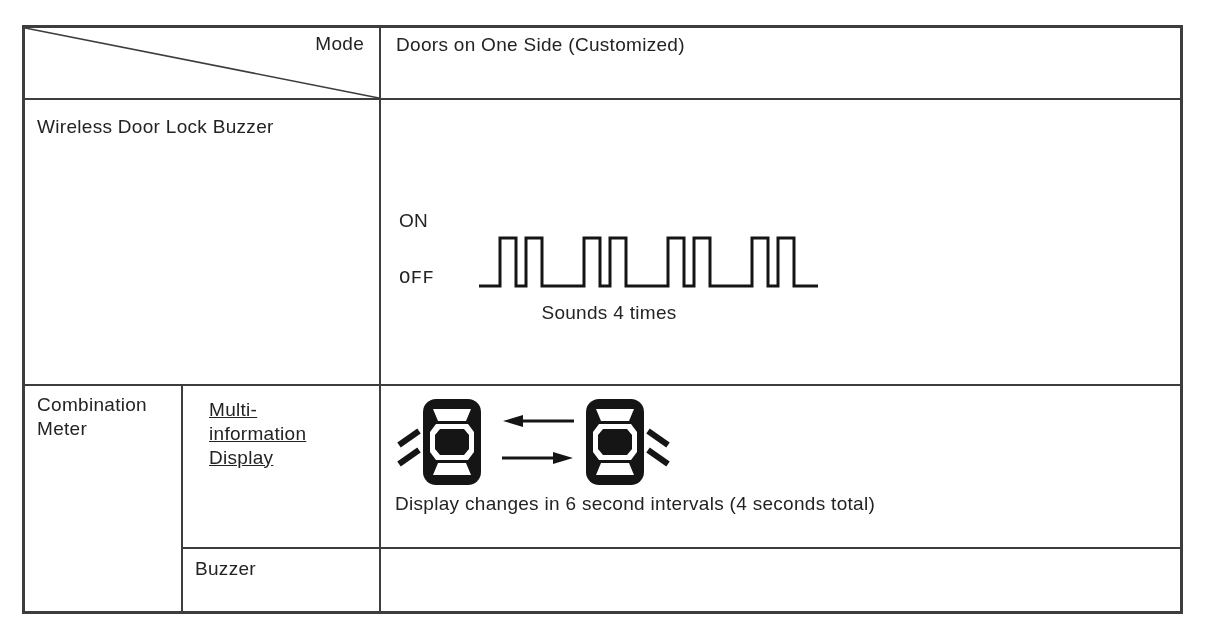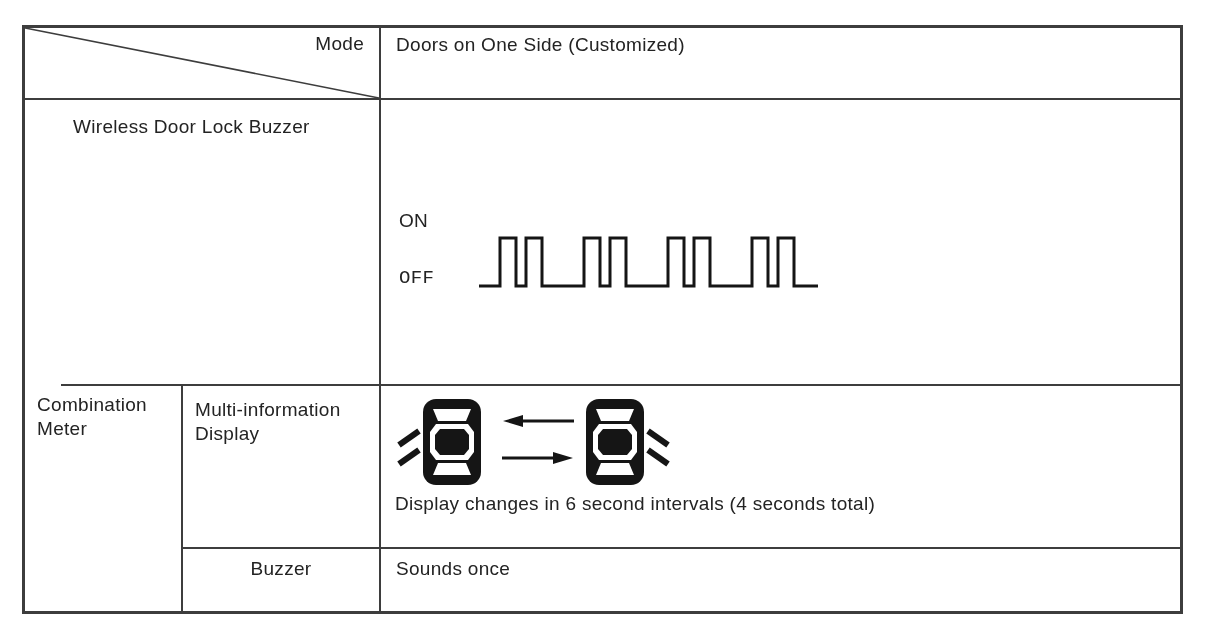--- a/index.html
+++ b/index.html
@@ -15,26 +15,26 @@
     grid-template-columns:158px 198px 1fr;
     grid-template-rows:72px 286px 163px 1fr;
     background:#ffffff;
   }
   .cell { position:relative; box-sizing:border-box; border-right:2px solid #3d3d3d; border-bottom:2px solid #3d3d3d; }
   .no-r { border-right:none; }
   .no-b { border-bottom:none; }
 
   .cell-corner   { grid-column:1 / 3; grid-row:1; }
   .cell-headval  { grid-column:3;     grid-row:1; padding:6px 15px; }
-  .cell-wdlb     { grid-column:1 / 3; grid-row:2; padding:16px 12px;margin-left:36px; }
+  .cell-wdlb     { grid-column:1 / 3; grid-row:2; padding:16px 12px; }
   .cell-wave     { grid-column:3;     grid-row:2;margin-top:20px; }
   .cell-combo    { grid-column:1;     grid-row:3 / 5; padding:7px 12px; }
-  .cell-mid      { grid-column:2;     grid-row:3; padding:12px 12px; }
+  .cell-mid      { grid-column:2;     grid-row:3; padding:12px 26px;text-decoration:underline; }
   .cell-display  { grid-column:3;     grid-row:3; }
-  .cell-buzzer   { grid-column:2;     grid-row:4; padding:9px 12px;text-align:center; }
+  .cell-buzzer   { grid-column:2;     grid-row:4; padding:9px 12px; }
   .cell-sonce    { grid-column:3;     grid-row:4; padding:9px 15px; }
 
   .diag-svg { position:absolute; inset:0; width:100%; height:100%; display:block; }
   .corner-label { position:absolute; top:5px; right:15px; }
 
   .wrap2 { line-height:1.25; }
 
   .on-label  { position:absolute; left:18px; top:90px;  }
   .off-label { position:absolute; left:18px; top:147px;font-family:Liberation Mono, monospace; }
   .wave-svg  { position:absolute; left:97px; top:113px; }
@@ -66,20 +66,21 @@
     <div class="cell cell-wdlb">
       <span>Wireless Door Lock Buzzer</span>
     </div>
 
     <div class="cell cell-wave no-r">
       <span class="on-label">ON</span>
       <span class="off-label">OFF</span>
       <svg class="wave-svg" width="342" height="58" viewBox="0 0 342 58">
         <polyline id="wave-line" fill="none" stroke="#151515" stroke-width="3" stroke-linejoin="miter" points="1,53 22,53 22,5 38,5 38,53 48,53 48,5 64,5 64,53 106,53 106,5 122,5 122,53 132,53 132,5 148,5 148,53 190,53 190,5 206,5 206,53 216,53 216,5 232,5 232,53 274,53 274,5 290,5 290,53 300,53 300,5 316,5 316,53 340,53"></polyline>
       </svg>
+      <div class="wave-caption">Sounds 4 times</div>
     </div>
 
     <div class="cell cell-combo no-b">
       <div class="wrap2">Combination Meter</div>
     </div>
 
     <div class="cell cell-mid">
       <div class="wrap2">Multi-information Display</div>
     </div>
 
@@ -116,18 +117,15 @@
         <path d="M64,54 L84,68" stroke="#151515" stroke-width="6"></path>
       </svg>
 
       <div class="display-caption">Display changes in 6 second intervals (4 seconds total)</div>
     </div>
 
     <div class="cell cell-buzzer no-b">
       <span>Buzzer</span>
     </div>
 
-    <div class="cell cell-sonce no-r no-b">
-      <span>Sounds once</span>
-    </div>
 
   </div>
 </div>
 
 </body></html>

